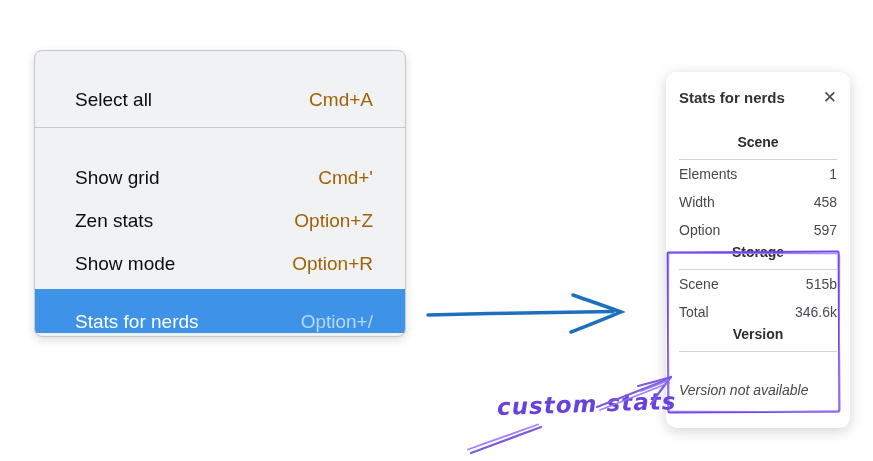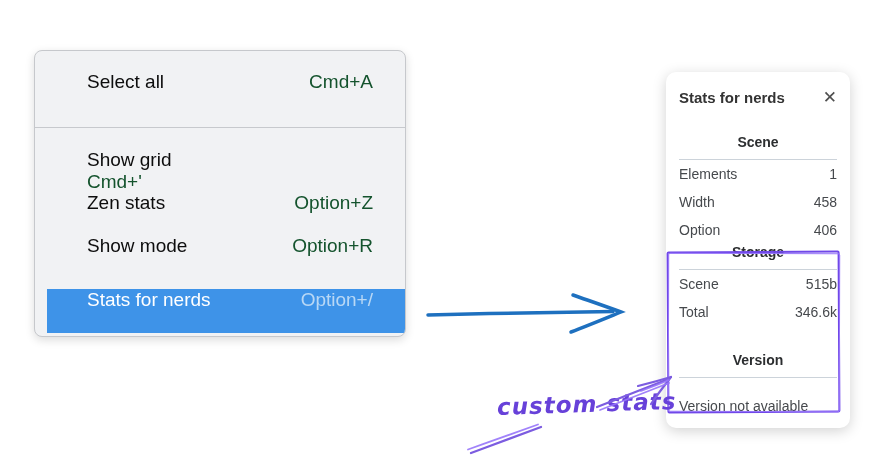--- a/index.html
+++ b/index.html
@@ -10,28 +10,28 @@
   }
 
   
   .menu{
     position:absolute;left:34px;top:50px;width:372px;height:287px;
     background:#f1f2f4;border:1px solid #c6c8cc;border-radius:8px;
     box-shadow:0 3px 10px rgba(0,0,0,.14);
     box-sizing:border-box;overflow:hidden;
   }
   .menu-item{
-    position:absolute;left:12px;right:0;height:40px;
-    display:flex;align-items:flex-start;justify-content:space-between;
+    position:absolute;left:0;right:0;height:40px;
+    display:flex;align-items:flex-end;justify-content:space-between;
     padding:0 32px 0 40px;font-size:19px;color:#0d0d0d;cursor:default;
   }
-  .menu-item .shortcut{color:#14532d;}
+  .menu-item .shortcut{color:#a16207;}
   .mi-0{top:20px;}
   .menu-divider{position:absolute;left:0;right:0;top:76px;height:1px;background:#c7c9cd;}
-  .mi-1{top:98px;flex-direction:column;}
+  .mi-1{top:98px;}
   .mi-2{top:141px;}
   .mi-3{top:184px;}
   .mi-4{top:238px;height:44px;background:#3e93e8;color:#ffffff;}
   .mi-4 .shortcut{color:#b9d8f5;}
 
   
   .panel{
     position:absolute;left:666px;top:72px;width:184px;height:356px;
     background:#ffffff;border-radius:10px;
     box-shadow:0 3px 14px rgba(0,0,0,.18);
@@ -40,22 +40,22 @@
   }
   .panel-header{display:flex;align-items:center;justify-content:space-between;height:22px;}
   .panel-title{font-weight:700;font-size:15px;color:#333333;}
   .panel-close{font-size:17px;color:#4f4f4f;cursor:pointer;line-height:1;}
   .sec-header{font-weight:700;font-size:14px;color:#2c2e30;text-align:center;height:18px;}
   .sh-scene{margin-top:26px;}
   .sec-line{height:1px;background:#ccd3da;margin-top:7px;}
   .sec-row{display:flex;justify-content:space-between;align-items:center;height:28px;gap:32px;}
   .sec-row:first-of-type{margin-top:2px;}
   .sh-storage{text-align:center;}
-  .sh-version{margin-top:26px;}
-  .version-note{height:28px;display:flex;align-items:center;margin-top:14px;white-space:nowrap;}
+  .sh-version{margin-top:0;}
+  .version-note{height:28px;display:flex;align-items:center;margin-top:24px;white-space:nowrap;font-style:italic;}
 
   
   .arrow-layer{position:absolute;left:0;top:0;width:873px;height:461px;pointer-events:none;}
   .purple-rect{
     position:absolute;left:667px;top:251px;width:173px;height:162px;
     border:2px solid #7048e8;border-radius:2px;
     transform:rotate(-0.3deg);box-sizing:border-box;pointer-events:none;
   }
   .purple-rect-inner{
     position:absolute;left:-1px;top:0px;right:-2px;bottom:-1px;
@@ -106,21 +106,21 @@
   <div class="sec-row">
     <span>Elements</span>
     <span>1</span>
   </div>
   <div class="sec-row">
     <span>Width</span>
     <span>458</span>
   </div>
   <div class="sec-row">
     <span>Option</span>
-    <span>406</span>
+    <span>597</span>
   </div>
 
   <div class="sec-header sh-storage">Storage</div>
   <div class="sec-line"></div>
   <div class="sec-row">
     <span>Scene</span>
     <span>515b</span>
   </div>
   <div class="sec-row">
     <span>Total</span>

